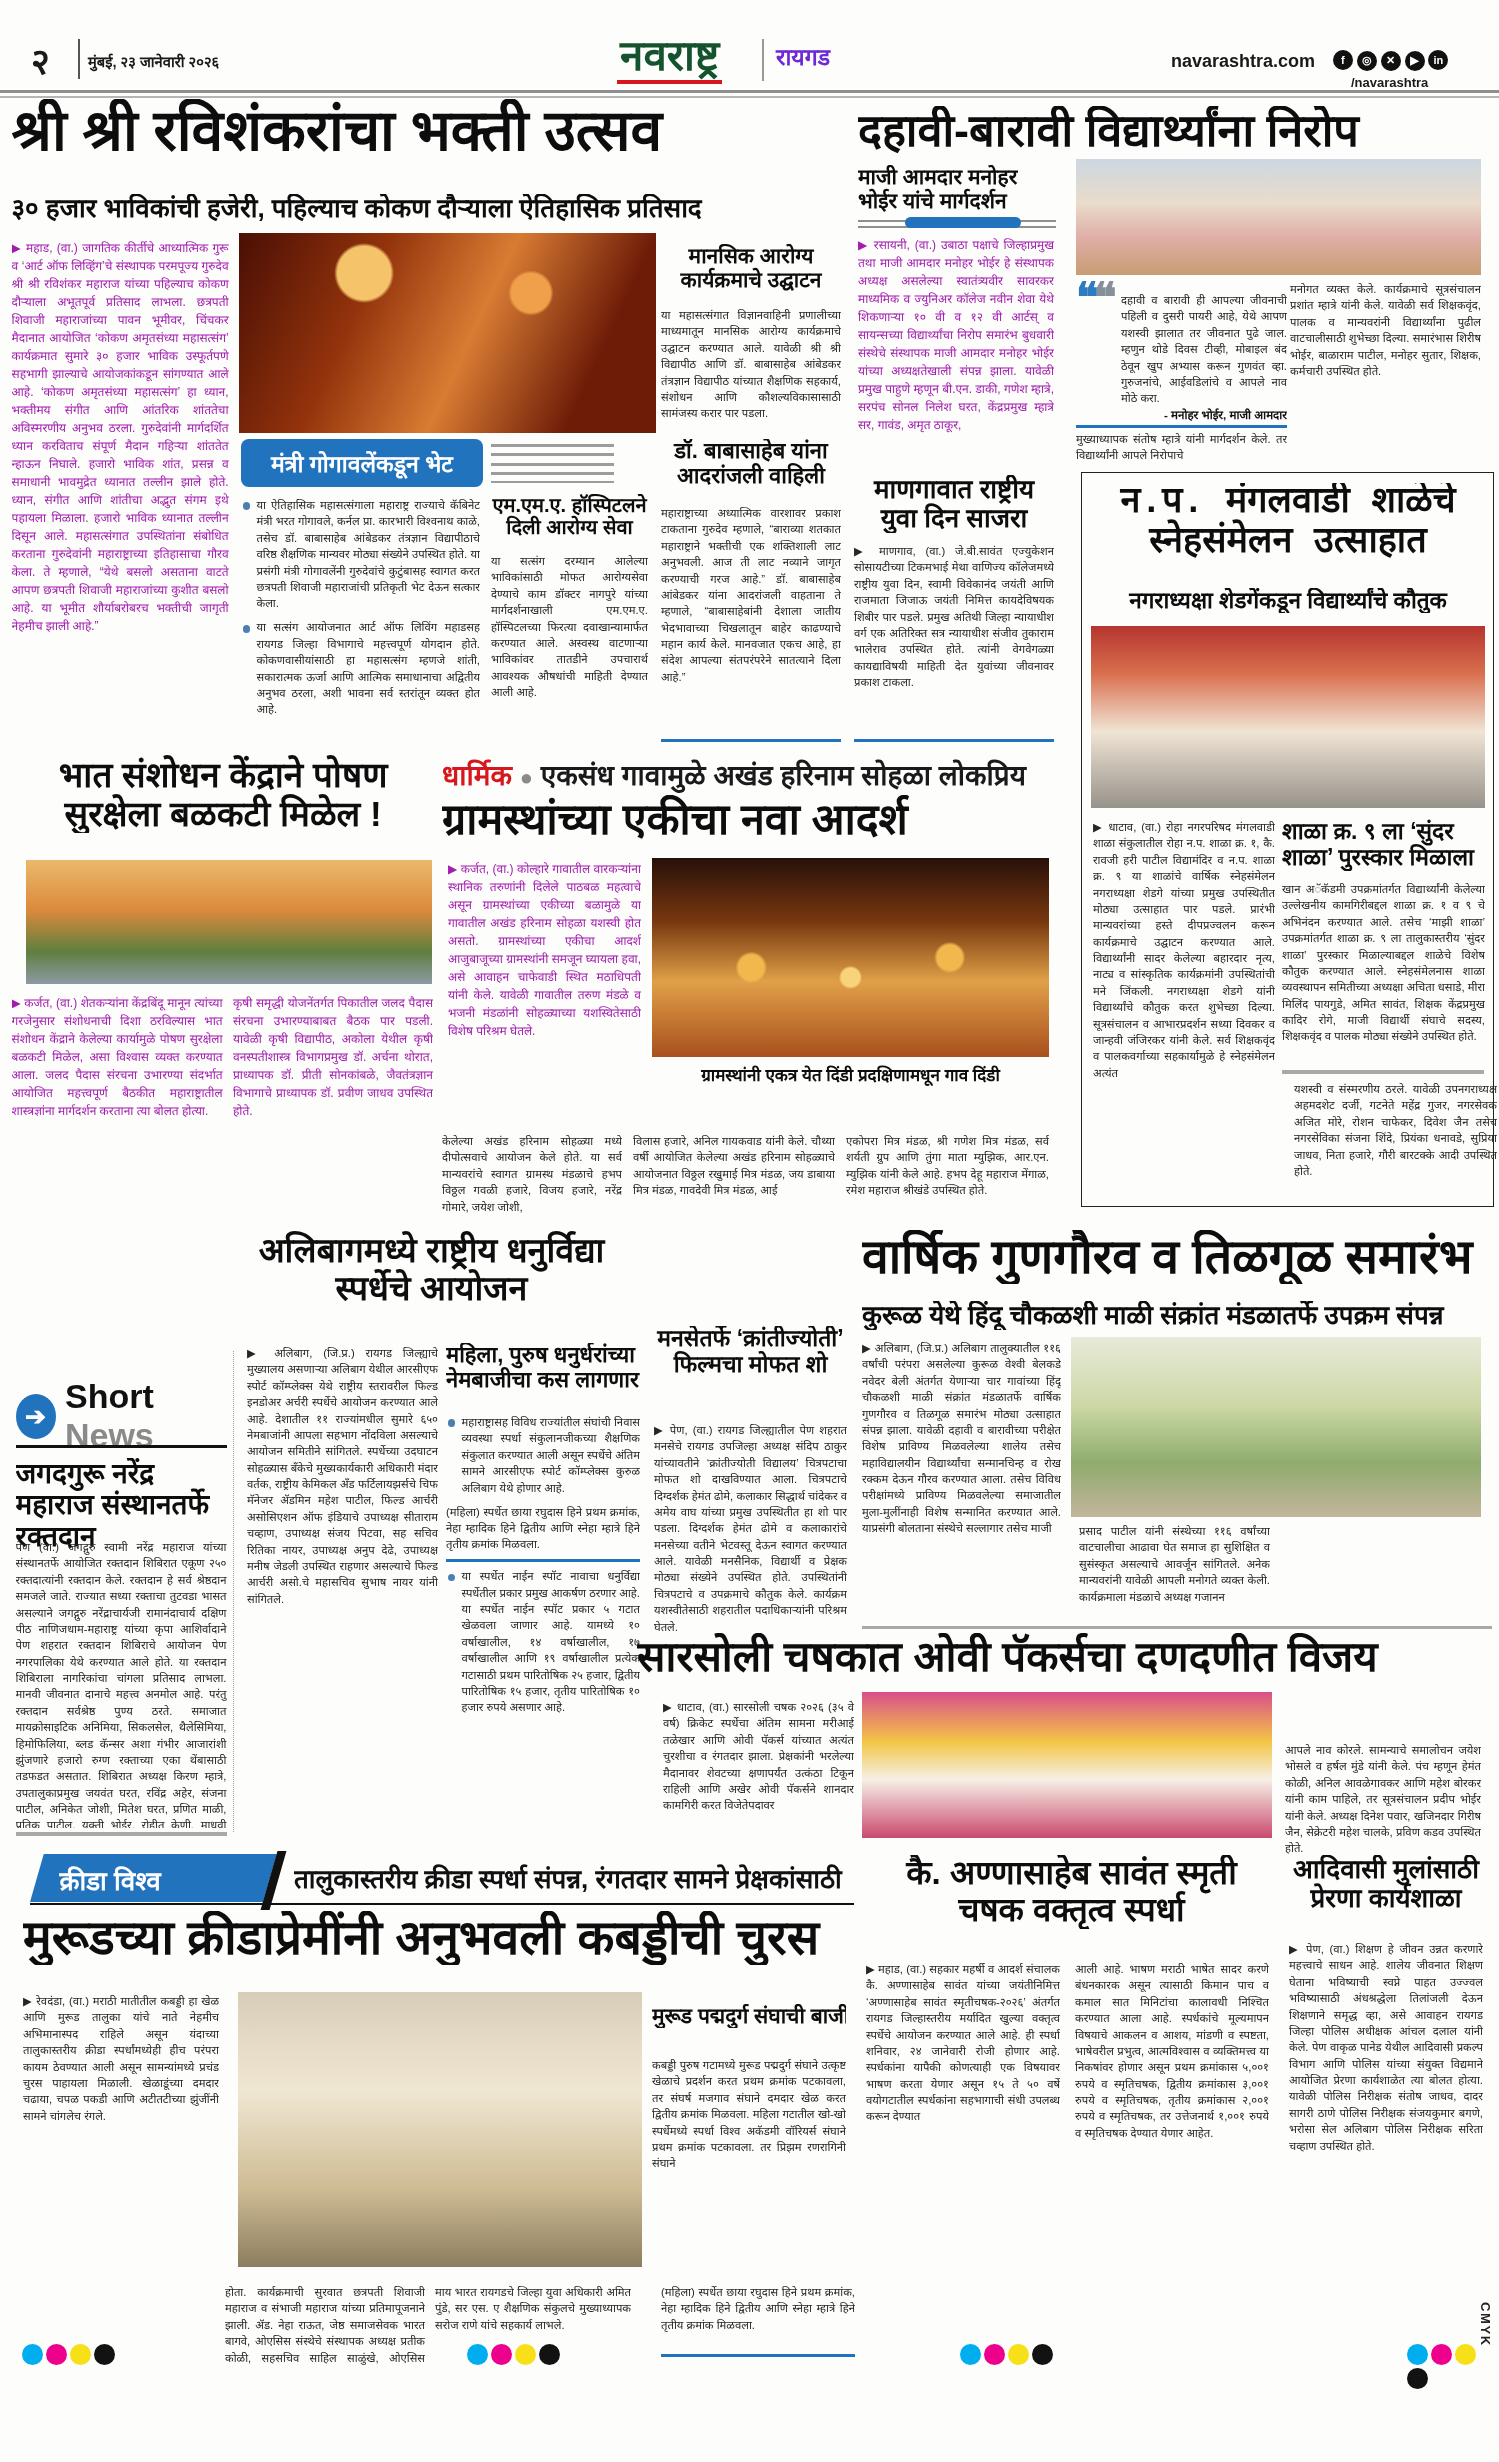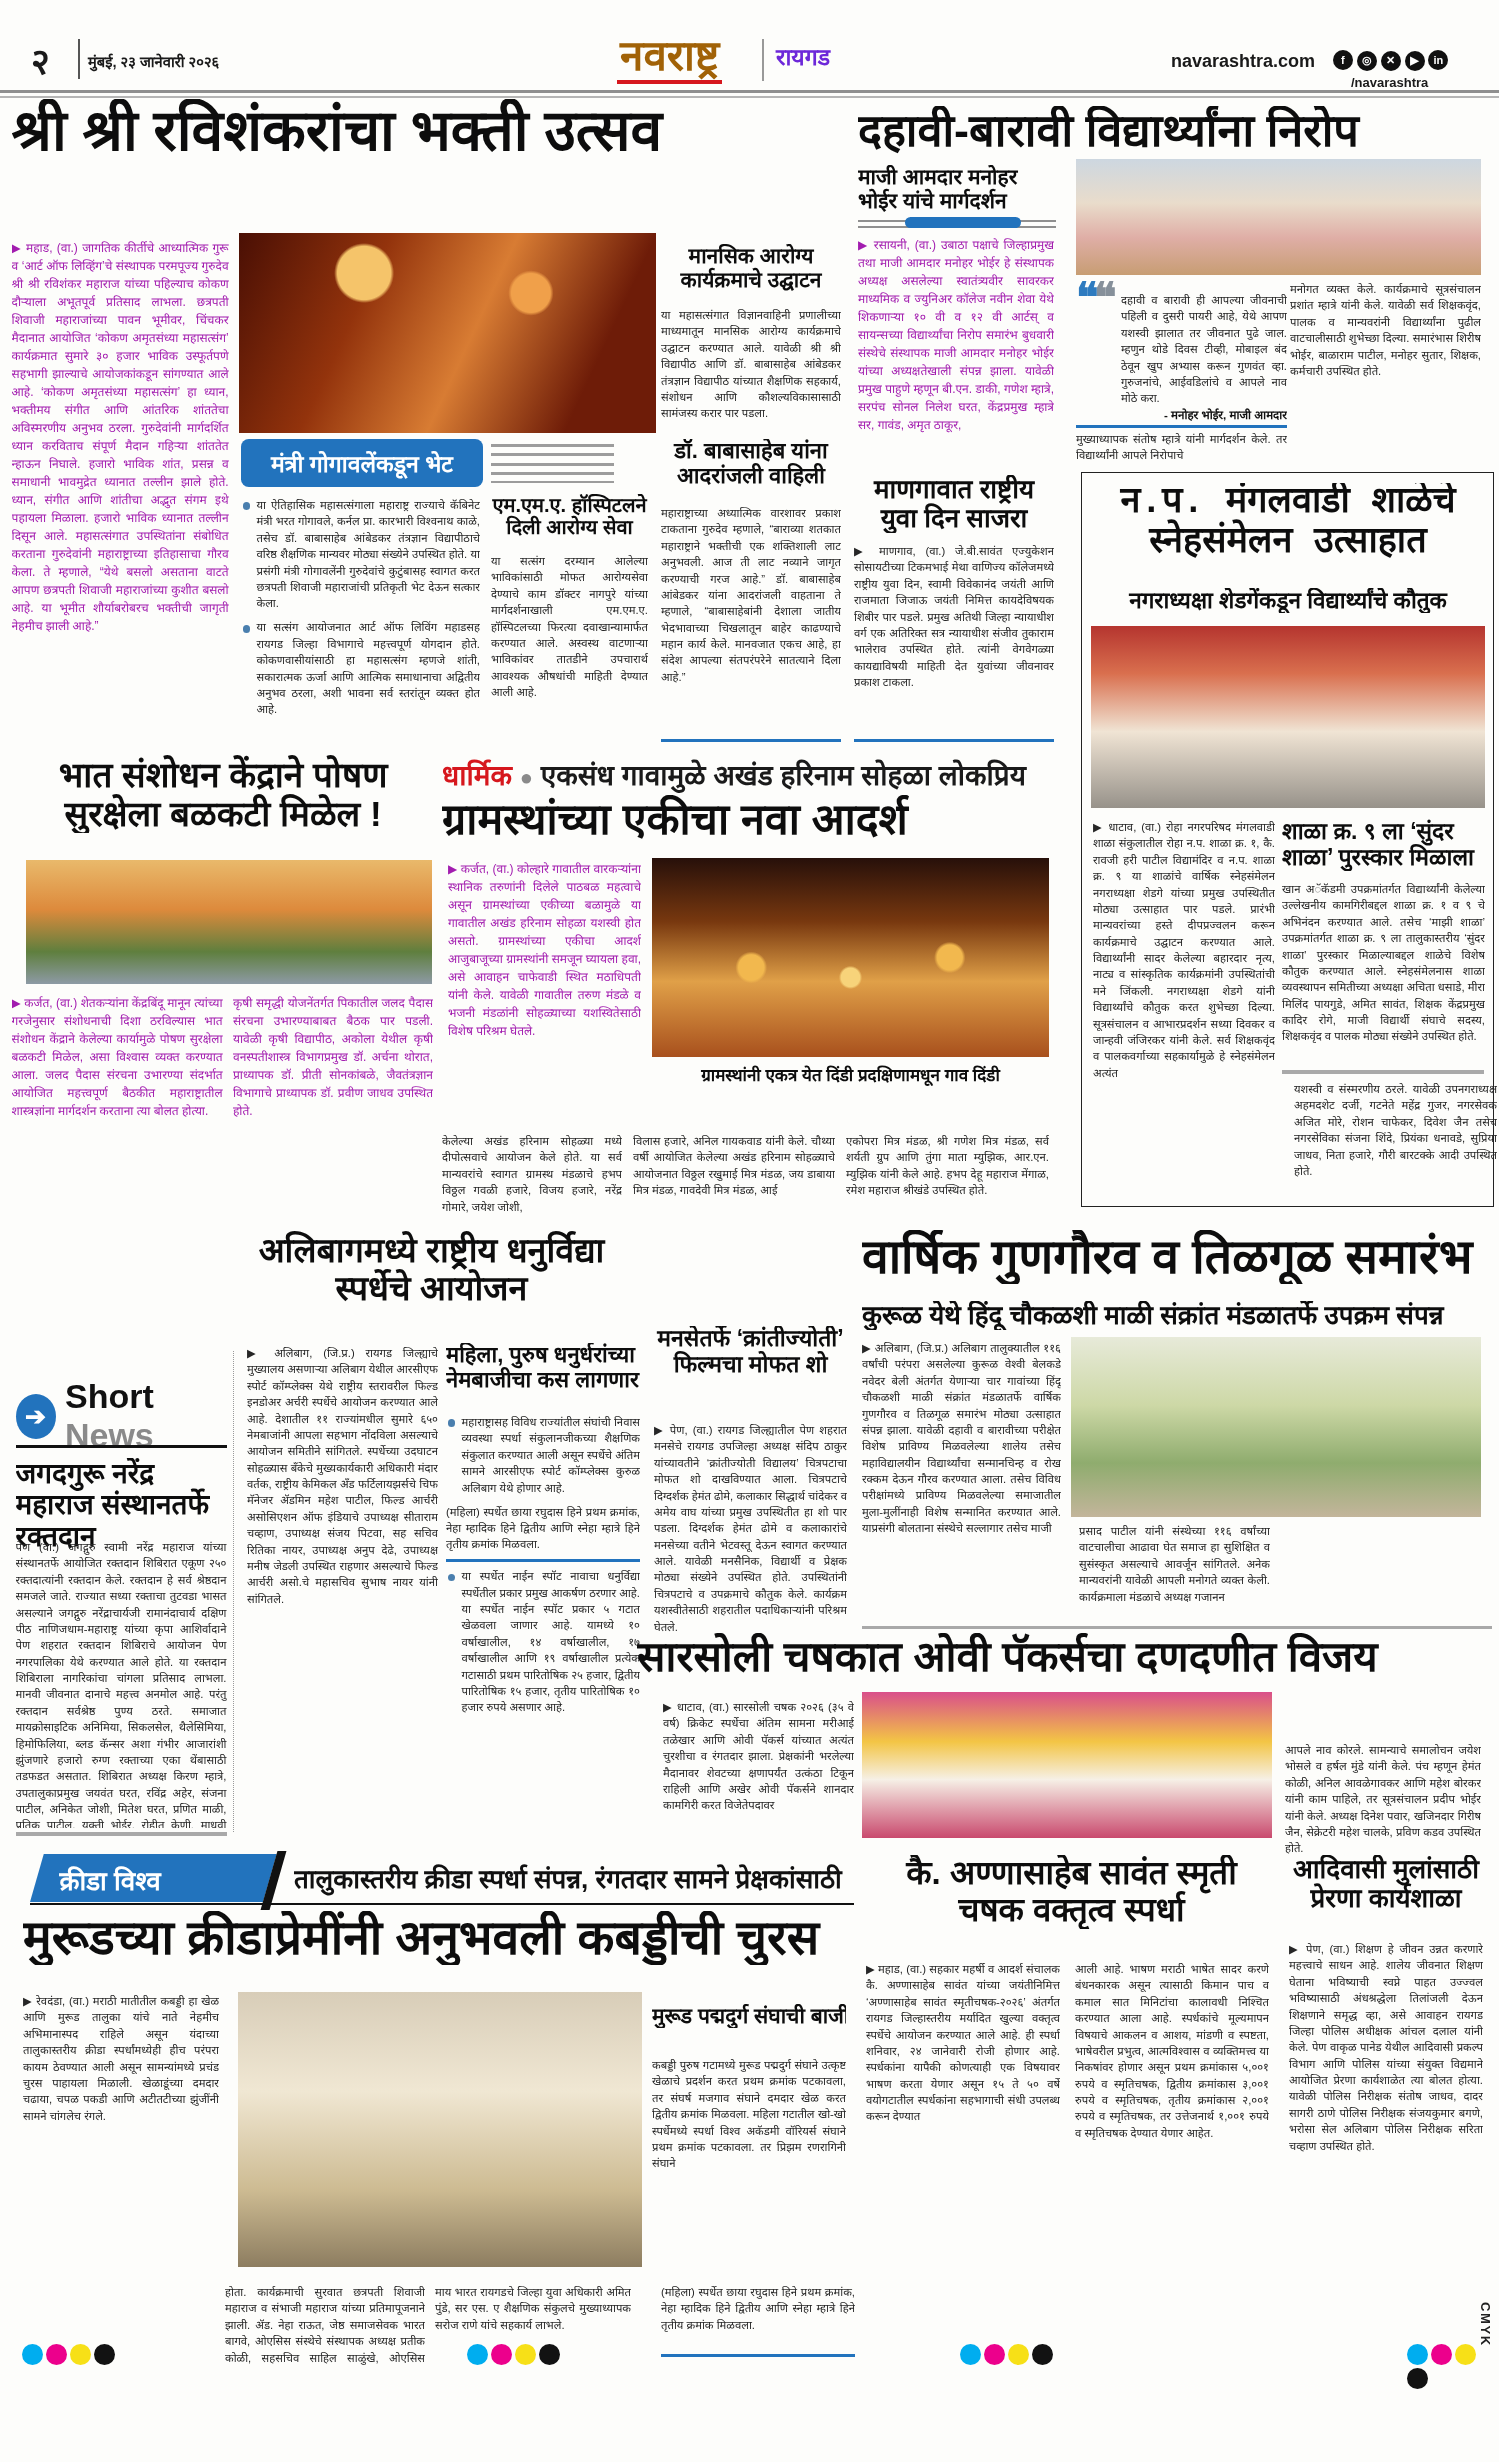--- a/index.html
+++ b/index.html
@@ -13,21 +13,21 @@
   .hl { font-weight:800; color:#0d0d0d; line-height:1.12; overflow:hidden; }
   .nowrap { white-space:nowrap; }
   .ctr { text-align:center; }
   .red { color:#d6171d; }
   .blue-rule { background:#2273bd; height:3.1px; }
   .gray-rule { background:#a9a9a9; height:3.9px; }
   .vline { width:1.6px; background:#555; }
   .dotline { border-left:1.6px dotted #9a9a9a; }
 
   
-  .masthead { font-size:42px; font-weight:800; color:#a16207; border-bottom:4.7px solid #d6171d; line-height:1.05; padding:0 3.1px 1.6px; }
+  .masthead { font-size:42px; font-weight:800; color:#14532d; border-bottom:4.7px solid #d6171d; line-height:1.05; padding:0 3.1px 1.6px; }
   .edition { font-size:23px; font-weight:800; color:#6d28d9; }
   .hdr-rule-a { height:3.1px; background:#8f8f8f; }
   .hdr-rule-b { height:1.6px; background:#b5b5b5; }
   .soc { display:inline-flex; width:20px; height:20px; border-radius:50%; background:#111; color:#fff; font-size:11px; font-weight:700; align-items:center; justify-content:center; margin-left:3.9px; }
 
   
   .lines-deco { background:repeating-linear-gradient(#9c9c9c 0 3.1px, transparent 3.1px 9.3px); }
   .bluebox { background:#2273bd; border-radius:7.8px; color:#fff; display:flex; align-items:center; justify-content:center; font-weight:800; }
   .pill-deco { border-top:2.3px solid #8f8f8f; border-bottom:2.3px solid #8f8f8f; position:absolute; }
   .pill-deco i { position:absolute; left:47px; top:-4.7px; width:116px; height:11px; background:#2273bd; border-radius:6.2px; }
@@ -80,20 +80,21 @@
   <div class="abs" style="left:1171px;top:51px;font-size:18px;font-weight:800;">navarashtra.com</div>
   <div class="abs" style="left:1329px;top:50px;">
     <span class="soc">f</span><span class="soc">◎</span><span class="soc">✕</span><span class="soc">▶</span><span class="soc">in</span>
   </div>
   <div class="abs" style="left:1351px;top:75px;font-size:13px;font-weight:700;">/navarashtra</div>
 
   <div class="abs hdr-rule-a" style="left:0;top:90px;width:1500px;"></div>
   <div class="abs hdr-rule-b" style="left:0;top:96px;width:1500px;"></div>
 
   <div class="abs hl nowrap" style="left:11.6px;top:99px;width:824px;font-size:57px;">श्री श्री रविशंकरांचा भक्ती उत्सव</div>
+  <div class="abs hl nowrap" style="left:11.6px;top:194px;width:824px;font-size:26px;font-weight:700;">३० हजार भाविकांची हजेरी, पहिल्याच कोकण दौऱ्याला ऐतिहासिक प्रतिसाद</div>
   <div class="abs body-txt j" style="left:11.6px;top:239px;width:217px;height:573px;">▶  महाड, (वा.) जागतिक कीर्तीचे आध्यात्मिक गुरू व ‘आर्ट ऑफ लिव्हिंग’चे संस्थापक परमपूज्य गुरुदेव श्री श्री रविशंकर महाराज यांच्या पहिल्याच कोकण दौऱ्याला अभूतपूर्व प्रतिसाद लाभला. छत्रपती शिवाजी महाराजांच्या पावन भूमीवर, चिंचकर मैदानात आयोजित ‘कोकण अमृतसंध्या महासत्संग’ कार्यक्रमात सुमारे ३० हजार भाविक उस्फूर्तपणे सहभागी झाल्याचे आयोजकांकडून सांगण्यात आले आहे. ‘कोकण अमृतसंध्या महासत्संग’ हा ध्यान, भक्तीमय संगीत आणि आंतरिक शांततेचा अविस्मरणीय अनुभव ठरला. गुरुदेवांनी मार्गदर्शित ध्यान करविताच संपूर्ण मैदान गहिऱ्या शांततेत न्हाऊन निघाले. हजारो भाविक शांत, प्रसन्न व समाधानी भावमुद्रेत ध्यानात तल्लीन झाले होते. ध्यान, संगीत आणि शांतीचा अद्भुत संगम इथे पहायला मिळाला. हजारो भाविक ध्यानात तल्लीन दिसून आले. महासत्संगात उपस्थितांना संबोधित करताना गुरुदेवांनी महाराष्ट्राच्या इतिहासाचा गौरव केला. ते म्हणाले, “येथे बसलो असताना वाटते आपण छत्रपती शिवाजी महाराजांच्या कुशीत बसलो आहे. या भूमीत शौर्याबरोबरच भक्तीची जागृती नेहमीच झाली आहे.”</div>
 
   <div class="photo ph-satsang" style="left:239px;top:233px;width:417px;height:200px;"></div>
 
   <div class="abs bluebox" style="left:241px;top:439px;width:242px;height:48px;font-size:23px;text-align:center;">मंत्री गोगावलेंकडून भेट</div>
   <div class="abs lines-deco" style="left:491px;top:444px;width:123px;height:39px;"></div>
 
   <div class="abs" style="left:241px;top:497px;width:239px;height:242px;overflow:hidden;">
     <div class="bullet body-sm j">या ऐतिहासिक महासत्संगाला महाराष्ट्र राज्याचे कॅबिनेट मंत्री भरत गोगावले, कर्नल प्रा. कारभारी विश्वनाथ काळे, तसेच डॉ. बाबासाहेब आंबेडकर तंत्रज्ञान विद्यापीठाचे वरिष्ठ शैक्षणिक मान्यवर मोठ्या संख्येने उपस्थित होते. या प्रसंगी मंत्री गोगावलेंनी गुरुदेवांचे कुटुंबासह स्वागत करत छत्रपती शिवाजी महाराजांची प्रतिकृती भेट देऊन सत्कार केला.</div>
     <div class="bullet body-sm j">या सत्संग आयोजनात आर्ट ऑफ लिविंग महाडसह रायगड जिल्हा विभागाचे महत्त्वपूर्ण योगदान होते. कोकणवासीयांसाठी हा महासत्संग म्हणजे शांती, सकारात्मक ऊर्जा आणि आत्मिक समाधानाचा अद्वितीय अनुभव ठरला, अशी भावना सर्व स्तरांतून व्यक्त होत आहे.</div>

